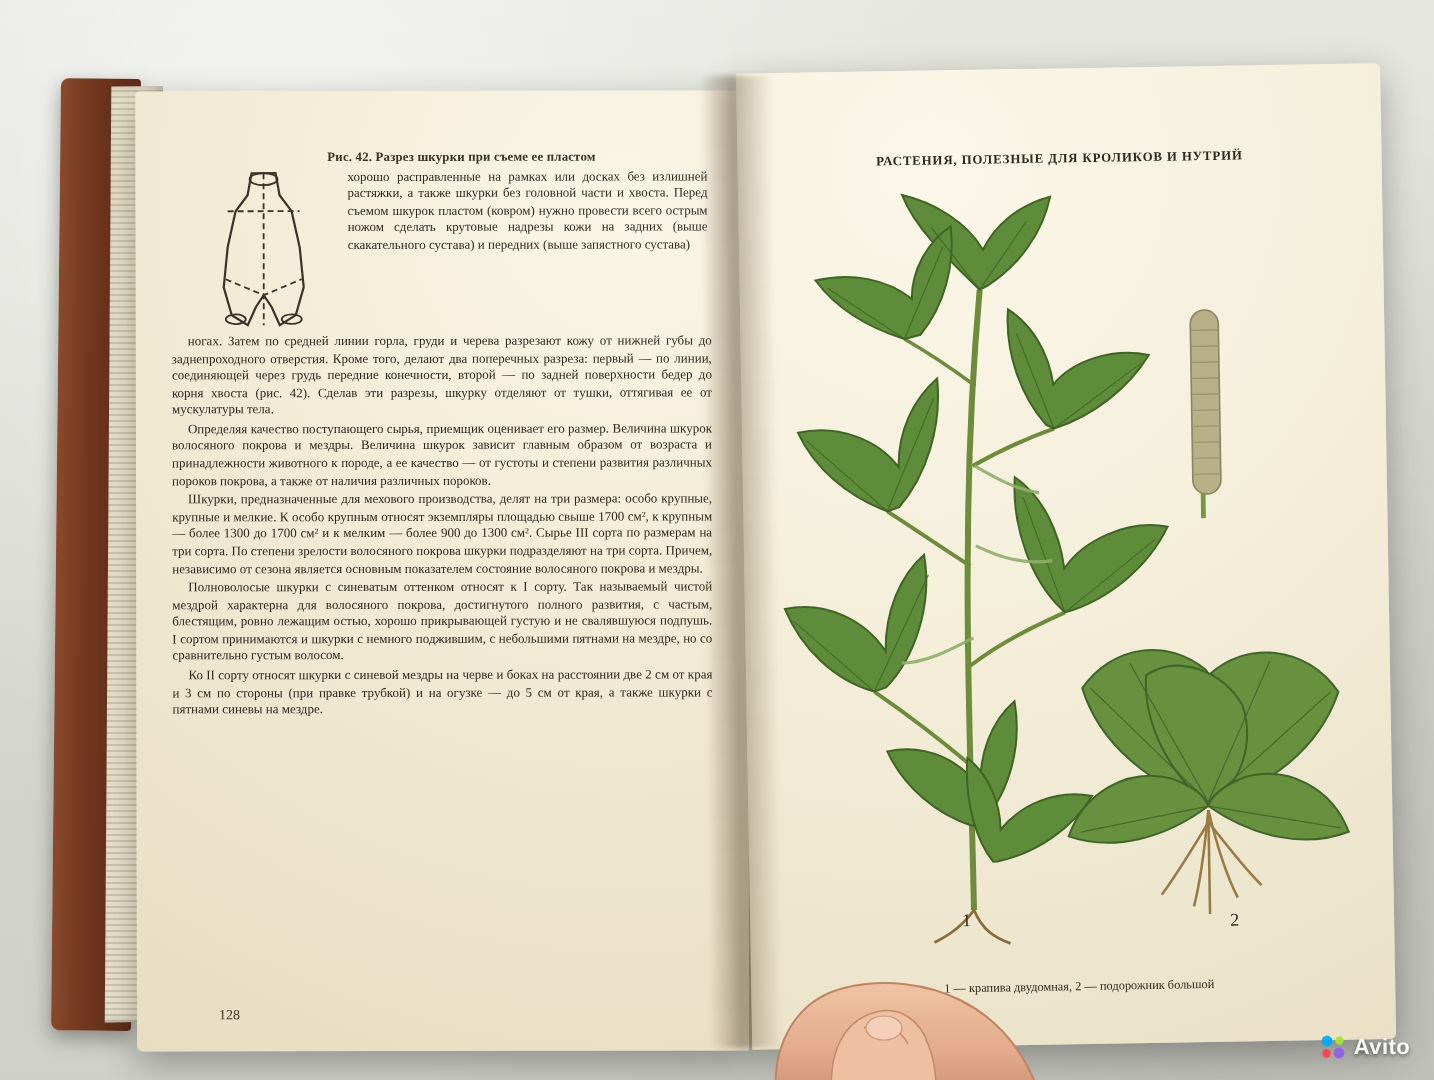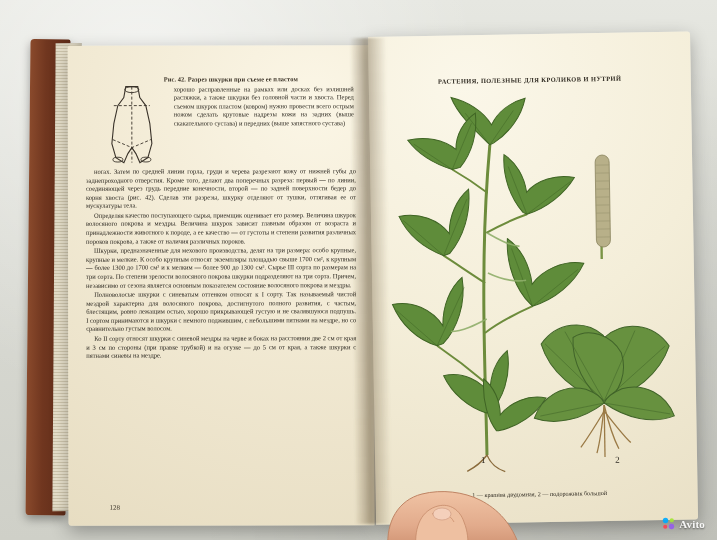--- a/index.html
+++ b/index.html
@@ -204,21 +204,21 @@
     display: flex;
     align-items: center;
     gap: 4px;
     opacity: .92;
   }
   .avito-logo {
     width: 13px; height: 13px;
     position: relative;
   }
   .avito-text {
-    font-family: Liberation Serif, serif;
+    font-family: Liberation Sans, sans-serif;
     font-size: 11px;
     font-weight: bold;
     color: #ffffff;
     text-shadow: 0 1px 2px rgba(0,0,0,.55);
     letter-spacing: .2px;
   }
 </style>
 </head>
 <body>
 

